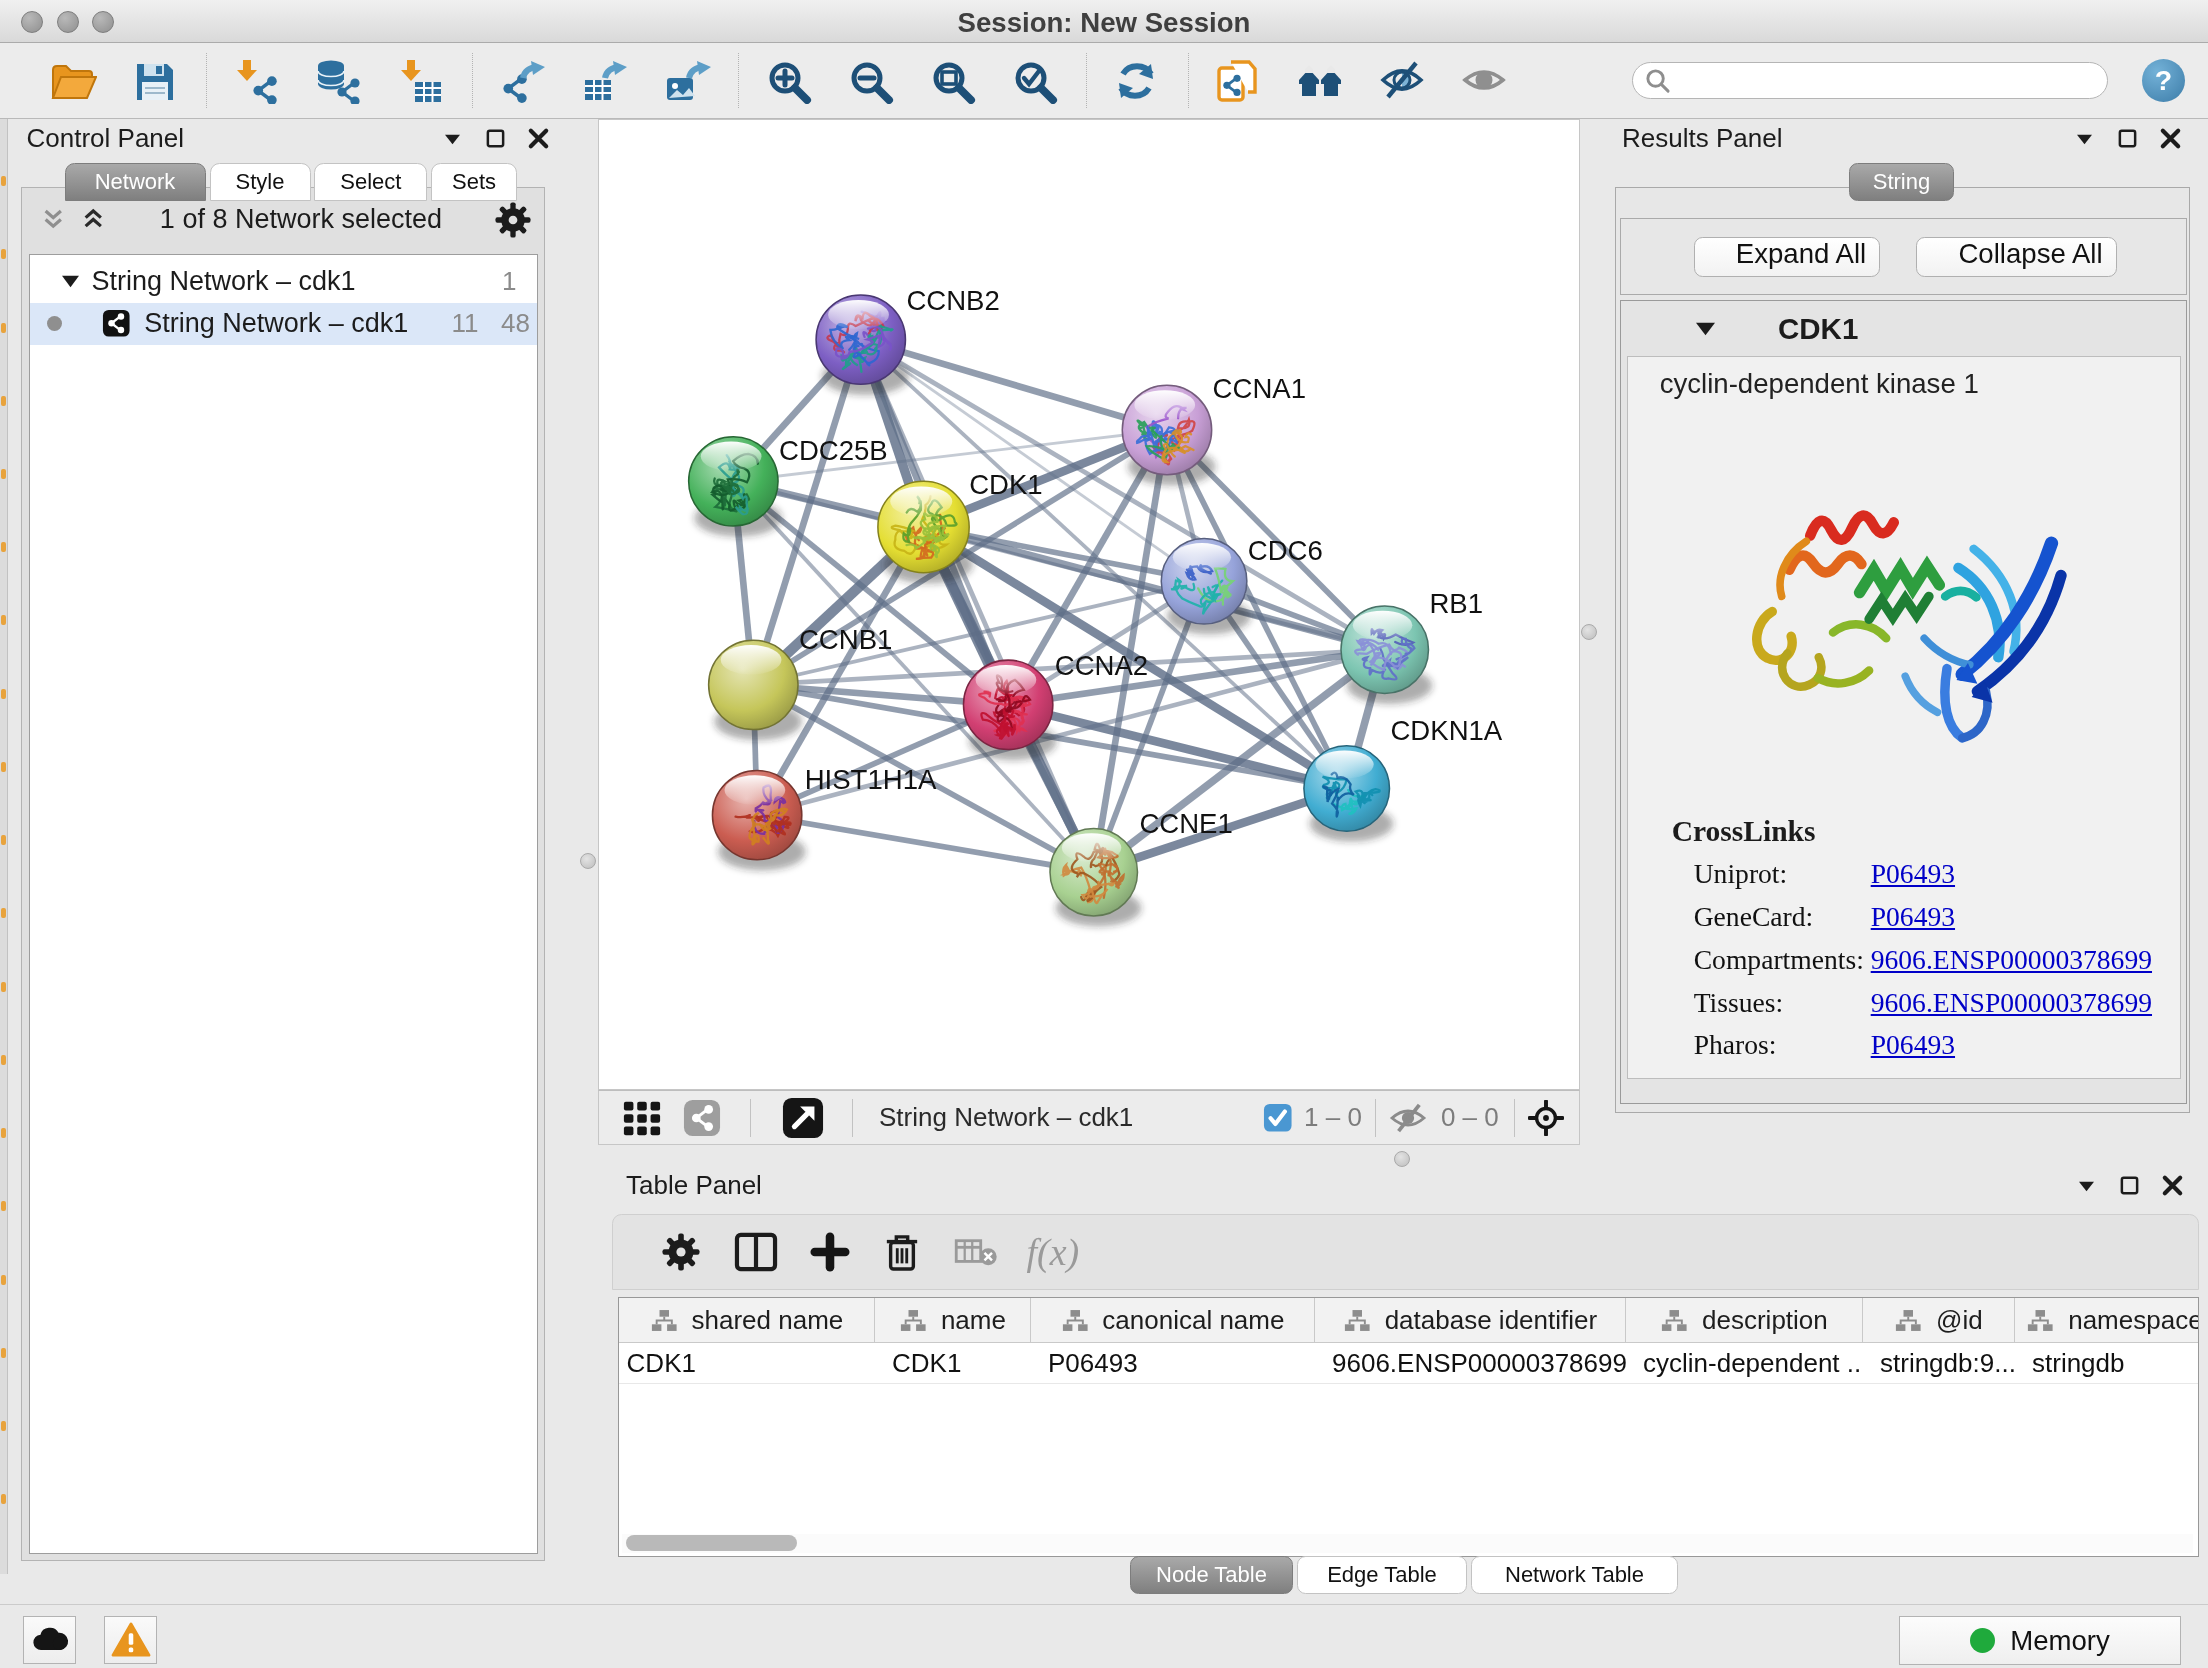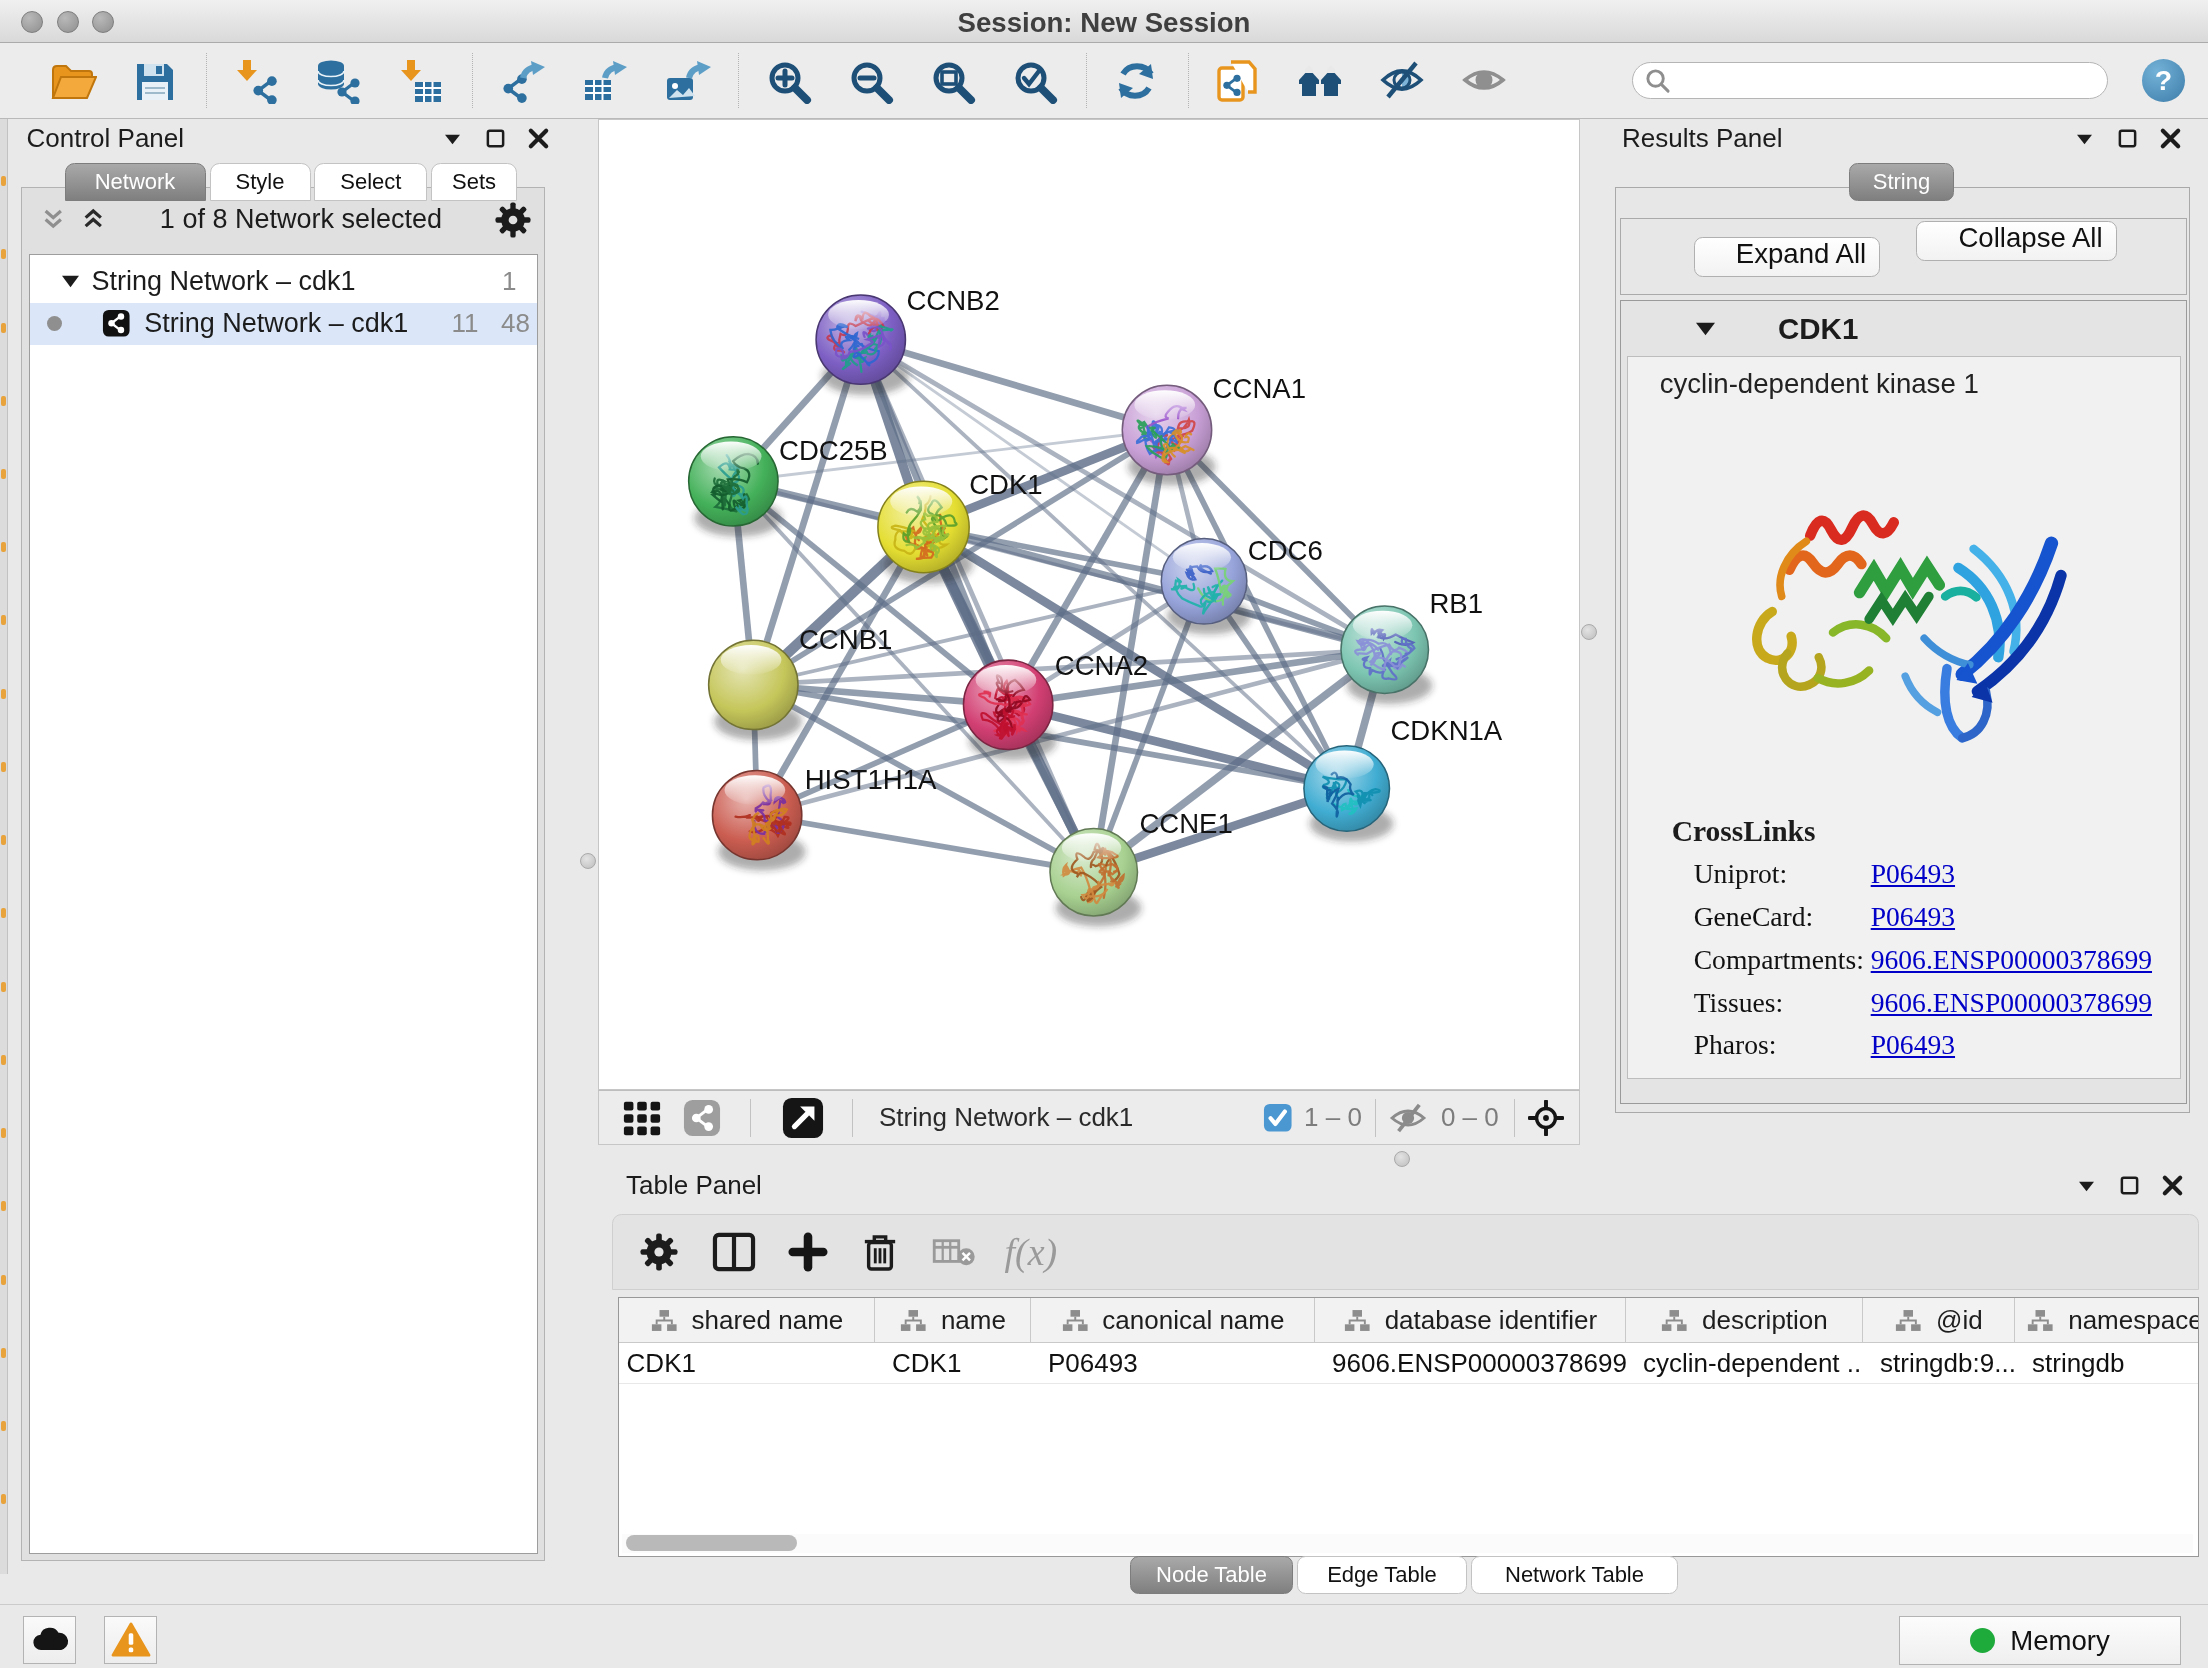--- a/index.html
+++ b/index.html
@@ -71,21 +71,21 @@
   .gene-desc{position:absolute;left:32px;top:11.4px;font-size:27.6px;color:#222;}
   .xl-head{position:absolute;left:44px;top:458px;font-size:29.5px;font-weight:bold;
       font-family:"Liberation Serif","DejaVu Serif",serif;}
   .xl-row{position:absolute;left:66px;width:476px;font-size:27.6px;
       font-family:"Liberation Serif","DejaVu Serif",serif;color:#111;}
   .xl-row .lab{display:inline-block;}
   .xl-row .val{position:absolute;left:177px;top:0;color:#0000c8;text-decoration:underline;white-space:nowrap;}
   
   .tablep{left:569px;top:1157px;width:1630px;height:439px;}
   .tp-toolbar{position:absolute;left:43px;top:57px;width:1587px;height:76px;background:#e3e3e3;
-      border:1px solid #cfcfcf;border-radius:9.5px 9.5px 0 0;box-sizing:border-box;display:flex;align-items:center;}
+      border:1px solid #cfcfcf;border-radius:9.5px 9.5px 0 0;box-sizing:border-box;display:flex;align-items:center;padding-left:22px;}
   .dtable{position:absolute;left:49px;top:140px;width:1581px;height:260px;background:#fff;
       border:1px solid #989898;box-sizing:border-box;overflow:hidden;}
   .thead{display:flex;height:45px;background:#f2f2f2;border-bottom:1px solid #c9c9c9;box-sizing:border-box;}
   .th{display:flex;align-items:center;justify-content:center;gap:13.3px;font-size:26px;color:#1d1d1d;
       border-right:1px solid #c9c9c9;box-sizing:border-box;flex:0 0 auto;overflow:hidden;}
   .trow{display:flex;height:41px;border-bottom:1px solid #e8e8e8;box-sizing:border-box;}
   .td{display:flex;align-items:center;font-size:26px;color:#111;box-sizing:border-box;
       padding-left:17px;flex:0 0 auto;overflow:hidden;white-space:nowrap;}
   .hscroll{position:absolute;left:53px;top:377px;width:1571px;height:19px;background:#fbfbfb;}
   .hthumb{position:absolute;left:3.8px;top:1px;width:171px;height:16px;background:#b9b9b9;border-radius:8.6px;}
@@ -810,21 +810,21 @@
       </div>
     </div>
     <div class="tab sel rall" style="position:absolute;left:268px;top:44px;width:105px;z-index:3;">
       <span>String</span>
     </div>
     <div class="res-box"></div>
     <div class="exp-box">
       <div class="btn" style="position:absolute;left:73px;top:18px;width:186px;height:40px;">
         <span>Expand All</span>
       </div>
-      <div class="btn" style="position:absolute;left:295px;top:2px;width:201px;height:40px;">
+      <div class="btn" style="position:absolute;left:295px;top:18px;width:201px;height:40px;">
         <span>Collapse All</span>
       </div>
     </div>
     <div class="gene-box">
       <div class="gene-head">
         <svg width="25" height="19" viewBox="0 0 26 20" style="margin-left:72px">
             <polygon points="3,4 23,4 13,17" fill="#1c1c1c"></polygon>
           </svg>
         <span class="gene-name" style="margin-left:60px">CDK1</span>
       </div>

